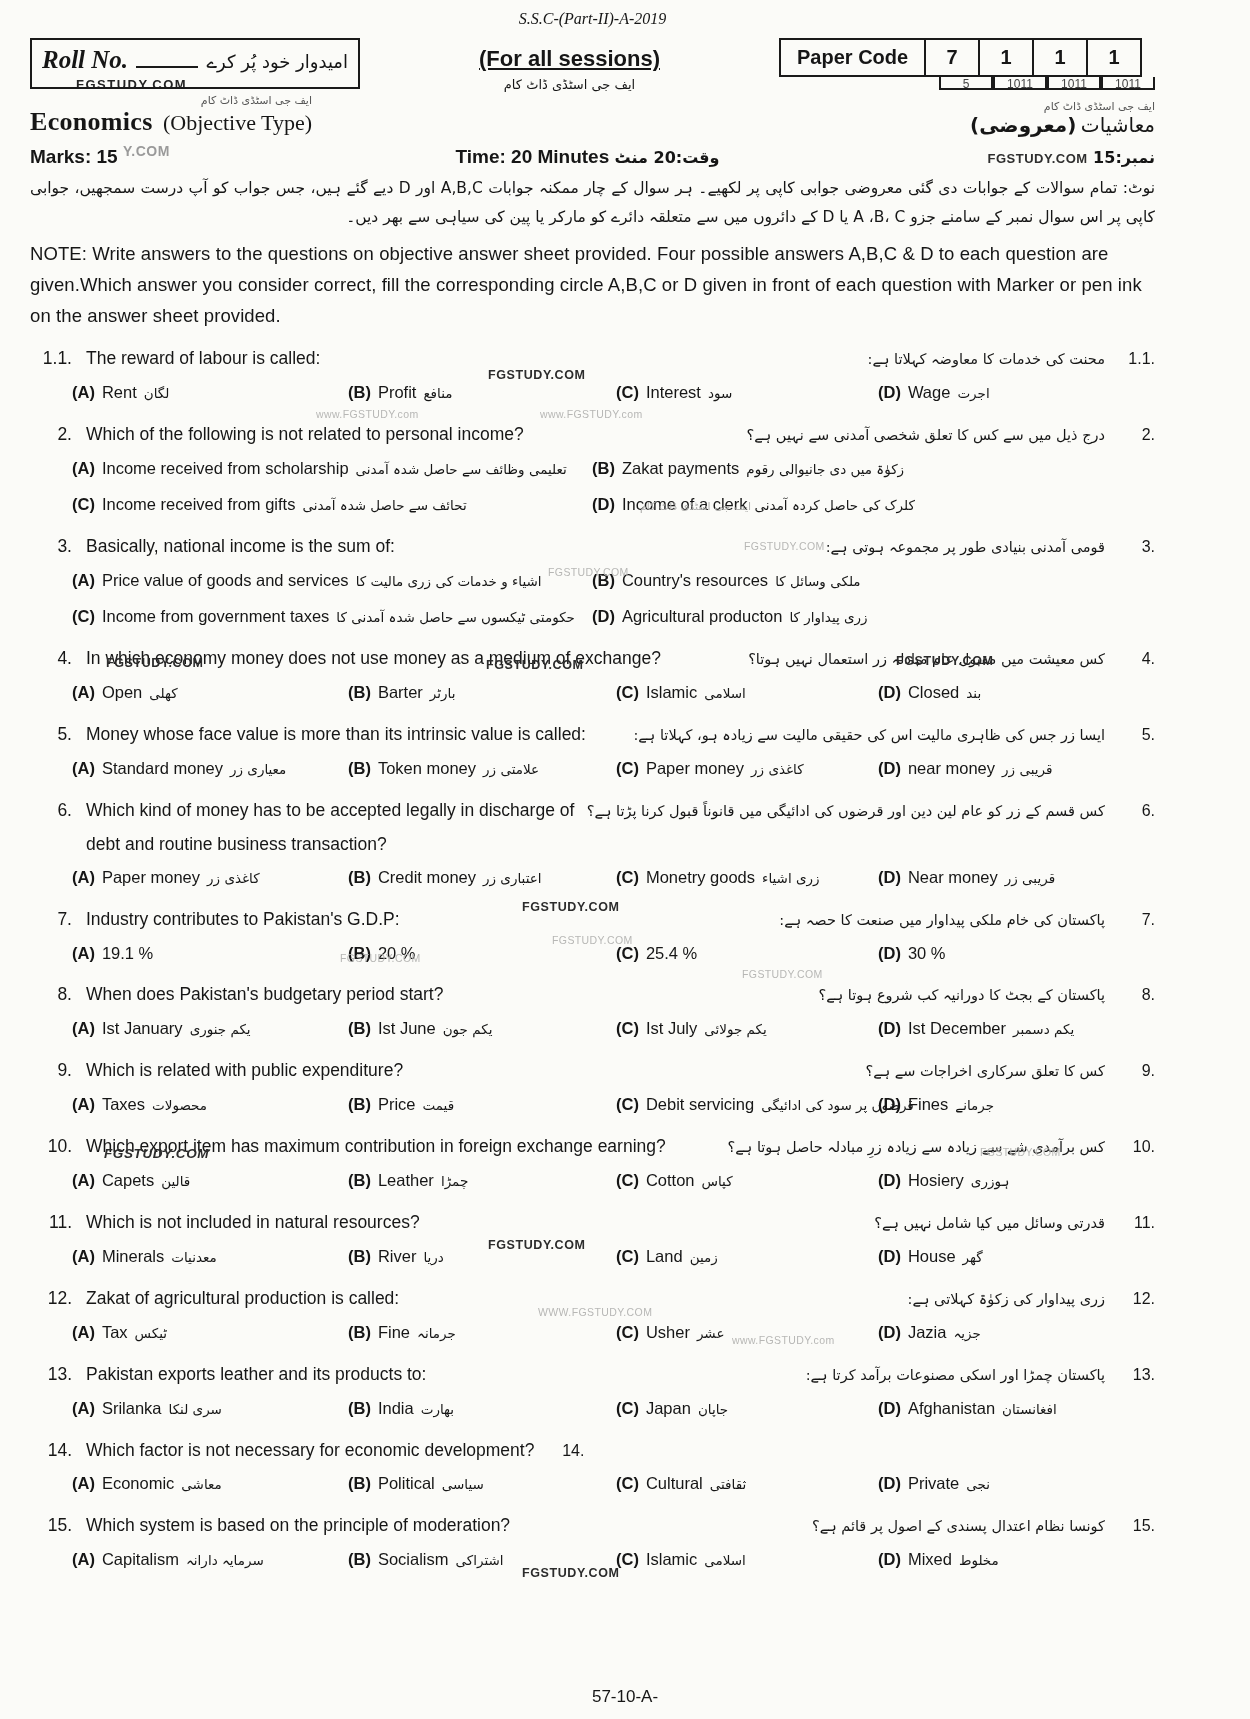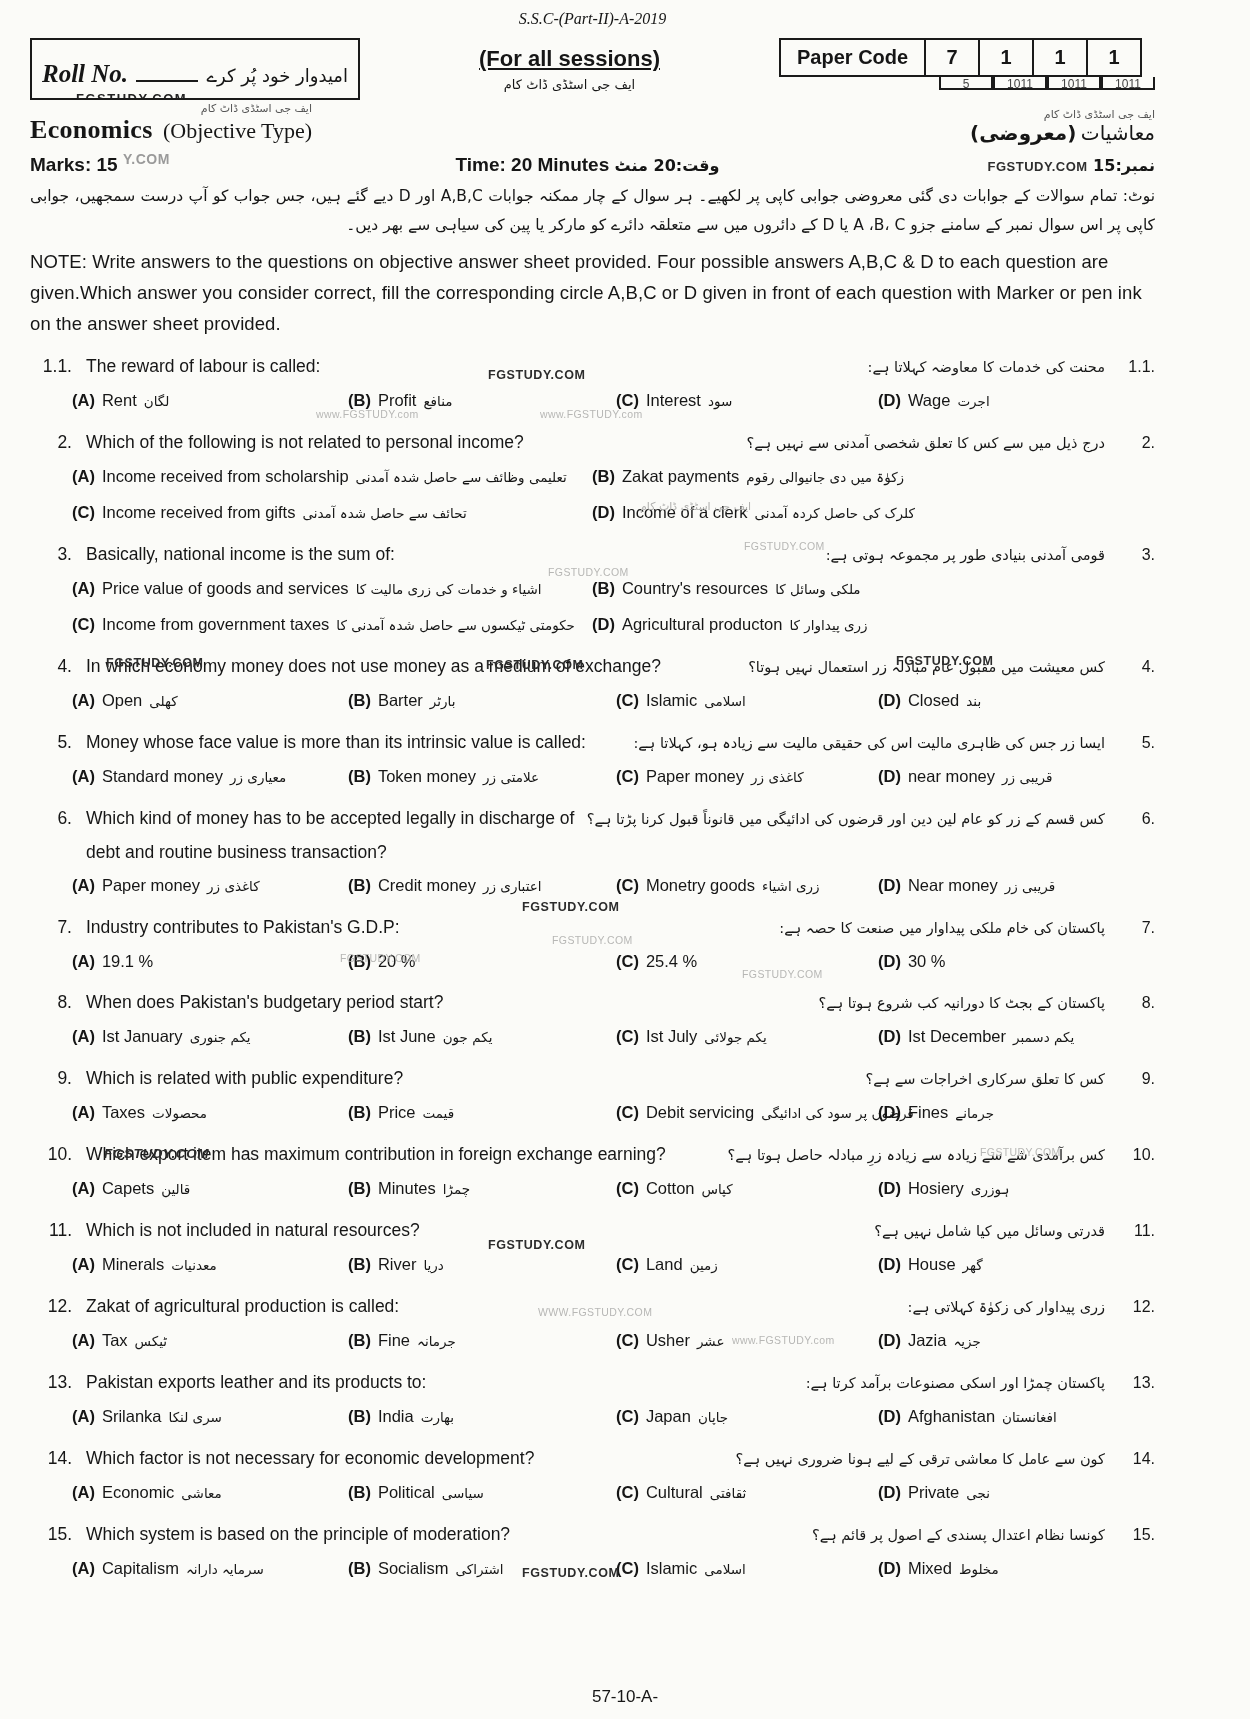--- a/index.html
+++ b/index.html
@@ -8,21 +8,21 @@
     width: 1250px; height: 1719px; position: relative; overflow: hidden;
     background: #fbfbf8; color: #161616;
     font-family: "Liberation Sans", sans-serif;
   }
   .page { position: relative; width: 100%; height: 100%; padding: 6px 95px 0 30px; }
   .urdu { font-family: "DejaVu Sans", sans-serif; }
 
   .top-code { text-align: center; font-family: "Liberation Serif", serif; font-style: italic; font-size: 16px; margin: 4px 0 10px; }
 
   .header-row { display: flex; justify-content: space-between; align-items: flex-start; margin-bottom: 2px; }
-  .rollno-box { border: 2px solid #1a1a1a; width: 330px; height: 62px; padding: 20px 10px 0; overflow: hidden; flex: none; }
+  .rollno-box { border: 2px solid #1a1a1a; width: 330px; height: 51px; padding: 6px 10px 0; overflow: hidden; flex: none; }
   .rollno-top { display: flex; align-items: baseline; }
   .rollno-label { font-family: "Liberation Serif", serif; font-weight: bold; font-style: italic; font-size: 25px; flex: none; }
   .rollno-blank { flex: 1; border-bottom: 2px solid #1a1a1a; height: 22px; margin: 0 8px; }
   .rollno-urdu { font-size: 18px; flex: none; }
   .rollno-wm { font-size: 13px; font-weight: bold; letter-spacing: 1.5px; margin-top: 3px; padding-left: 34px; color: #232323; }
 
   .sessions { text-align: center; margin-top: 8px; }
   .sessions-label { font-weight: bold; font-size: 22px; text-decoration: underline; }
   .sessions-urdu { font-size: 13px; margin-top: 5px; }
 
@@ -440,21 +440,21 @@
           <span class="q-nor">10.</span>
         </div>
         <div class="q-options">
           <span class="opt">
             <span class="opt-label">(A)</span>
             <span class="opt-en">Capets</span>
             <span class="opt-ur urdu" dir="rtl">قالین</span>
           </span>
           <span class="opt">
             <span class="opt-label">(B)</span>
-            <span class="opt-en">Minutes</span>
+            <span class="opt-en">Leather</span>
             <span class="opt-ur urdu" dir="rtl">چمڑا</span>
           </span>
           <span class="opt">
             <span class="opt-label">(C)</span>
             <span class="opt-en">Cotton</span>
             <span class="opt-ur urdu" dir="rtl">کپاس</span>
           </span>
           <span class="opt">
             <span class="opt-label">(D)</span>
             <span class="opt-en">Hosiery</span>
@@ -549,21 +549,20 @@
             <span class="opt-label">(D)</span>
             <span class="opt-en">Afghanistan</span>
             <span class="opt-ur urdu" dir="rtl">افغانستان</span>
           </span>
         </div>
       </div>
       <div class="question">
         <div class="q-head">
           <span class="q-no">14.</span>
           <span class="q-en">Which factor is not necessary for economic development?</span>
-          <span class="q-ur urdu" dir="rtl">کون سے عامل کا معاشی ترقی کے لیے ہونا ضروری نہیں ہے؟</span>
           <span class="q-nor">14.</span>
         </div>
         <div class="q-options">
           <span class="opt">
             <span class="opt-label">(A)</span>
             <span class="opt-en">Economic</span>
             <span class="opt-ur urdu" dir="rtl">معاشی</span>
           </span>
           <span class="opt">
             <span class="opt-label">(B)</span>

